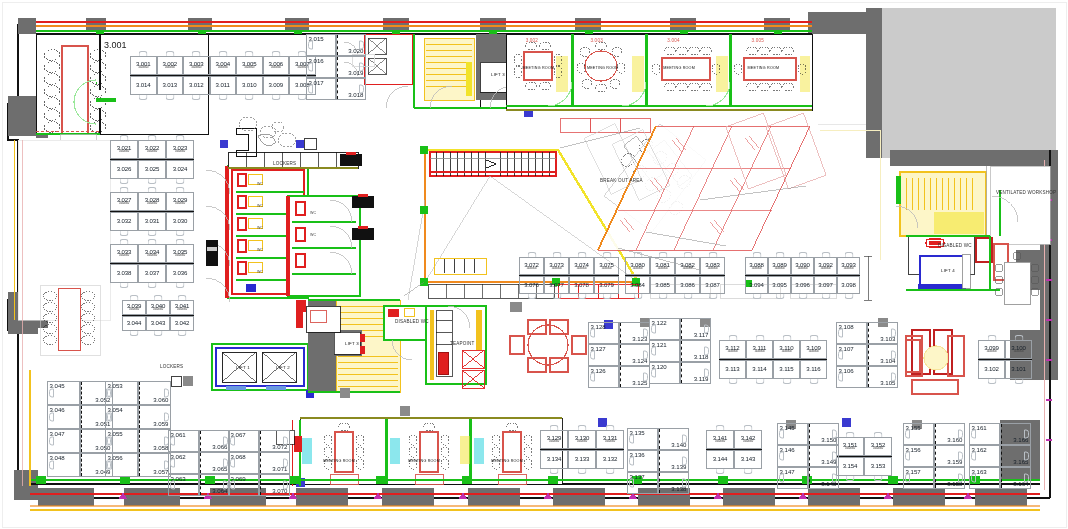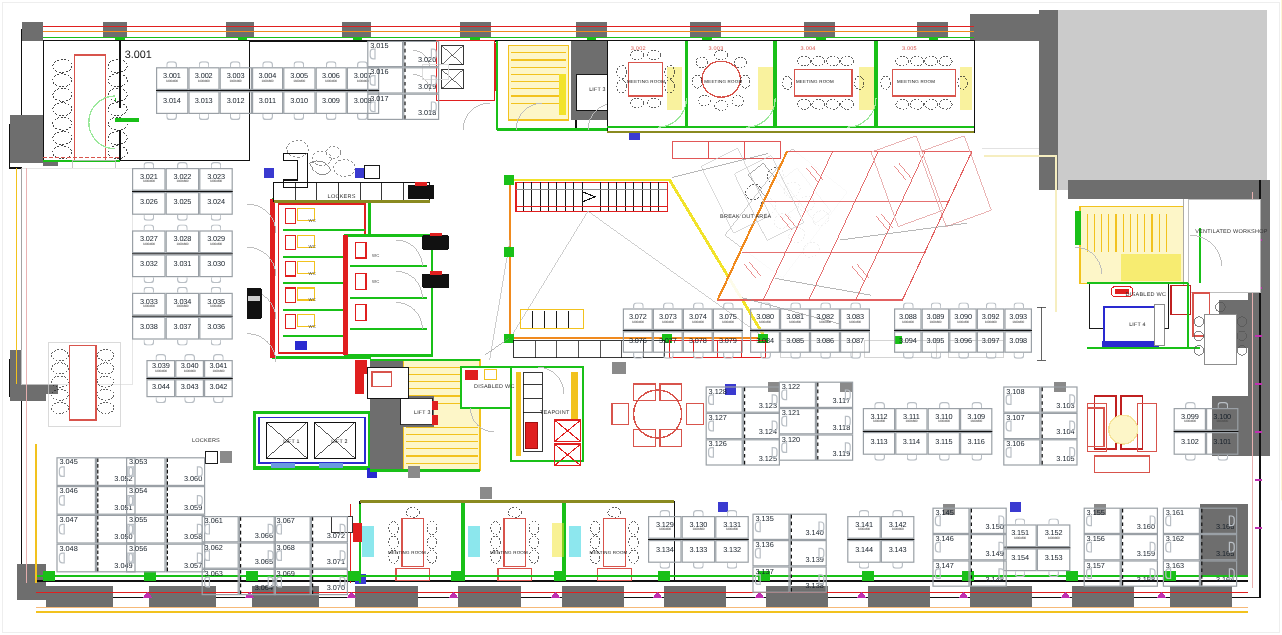--- a/index.html
+++ b/index.html
@@ -1,19 +1,19 @@
 <!DOCTYPE html>
 <html><head>
 <meta charset="utf-8">
 <title>Floor Plan</title>
 <style>
   html,body{margin:0;padding:0;background:#ffffff;}
   body{width:1068px;height:529px;overflow:hidden;
        font-family:"Liberation Sans","DejaVu Sans",sans-serif;}
-  #plan{position:relative;width:1068px;height:417px;background:#fde047;}
+  #plan{position:relative;width:1068px;height:417px;background:#e5e5e5;}
   svg{display:block;}
   .lbl{position:absolute;font-size:6px;color:#111;letter-spacing:.2px;white-space:nowrap;}
   .lbl-room{position:absolute;font-size:8.5px;color:#1a1a1a;white-space:nowrap;}
   
   .dg{position:absolute;background:rgba(255,255,255,.0);}
   .dg .cellrow{display:flex;}
   .dg .cell{border:0.6px solid #9aa0a6;box-sizing:border-box;position:relative;
             display:flex;align-items:center;justify-content:center;}
   .dg .num{font-size:6.1px;color:#17202a;line-height:1;letter-spacing:-.1px;}
   .dg .sub{font-size:2.6px;color:#444;line-height:1;letter-spacing:-.2px;}

